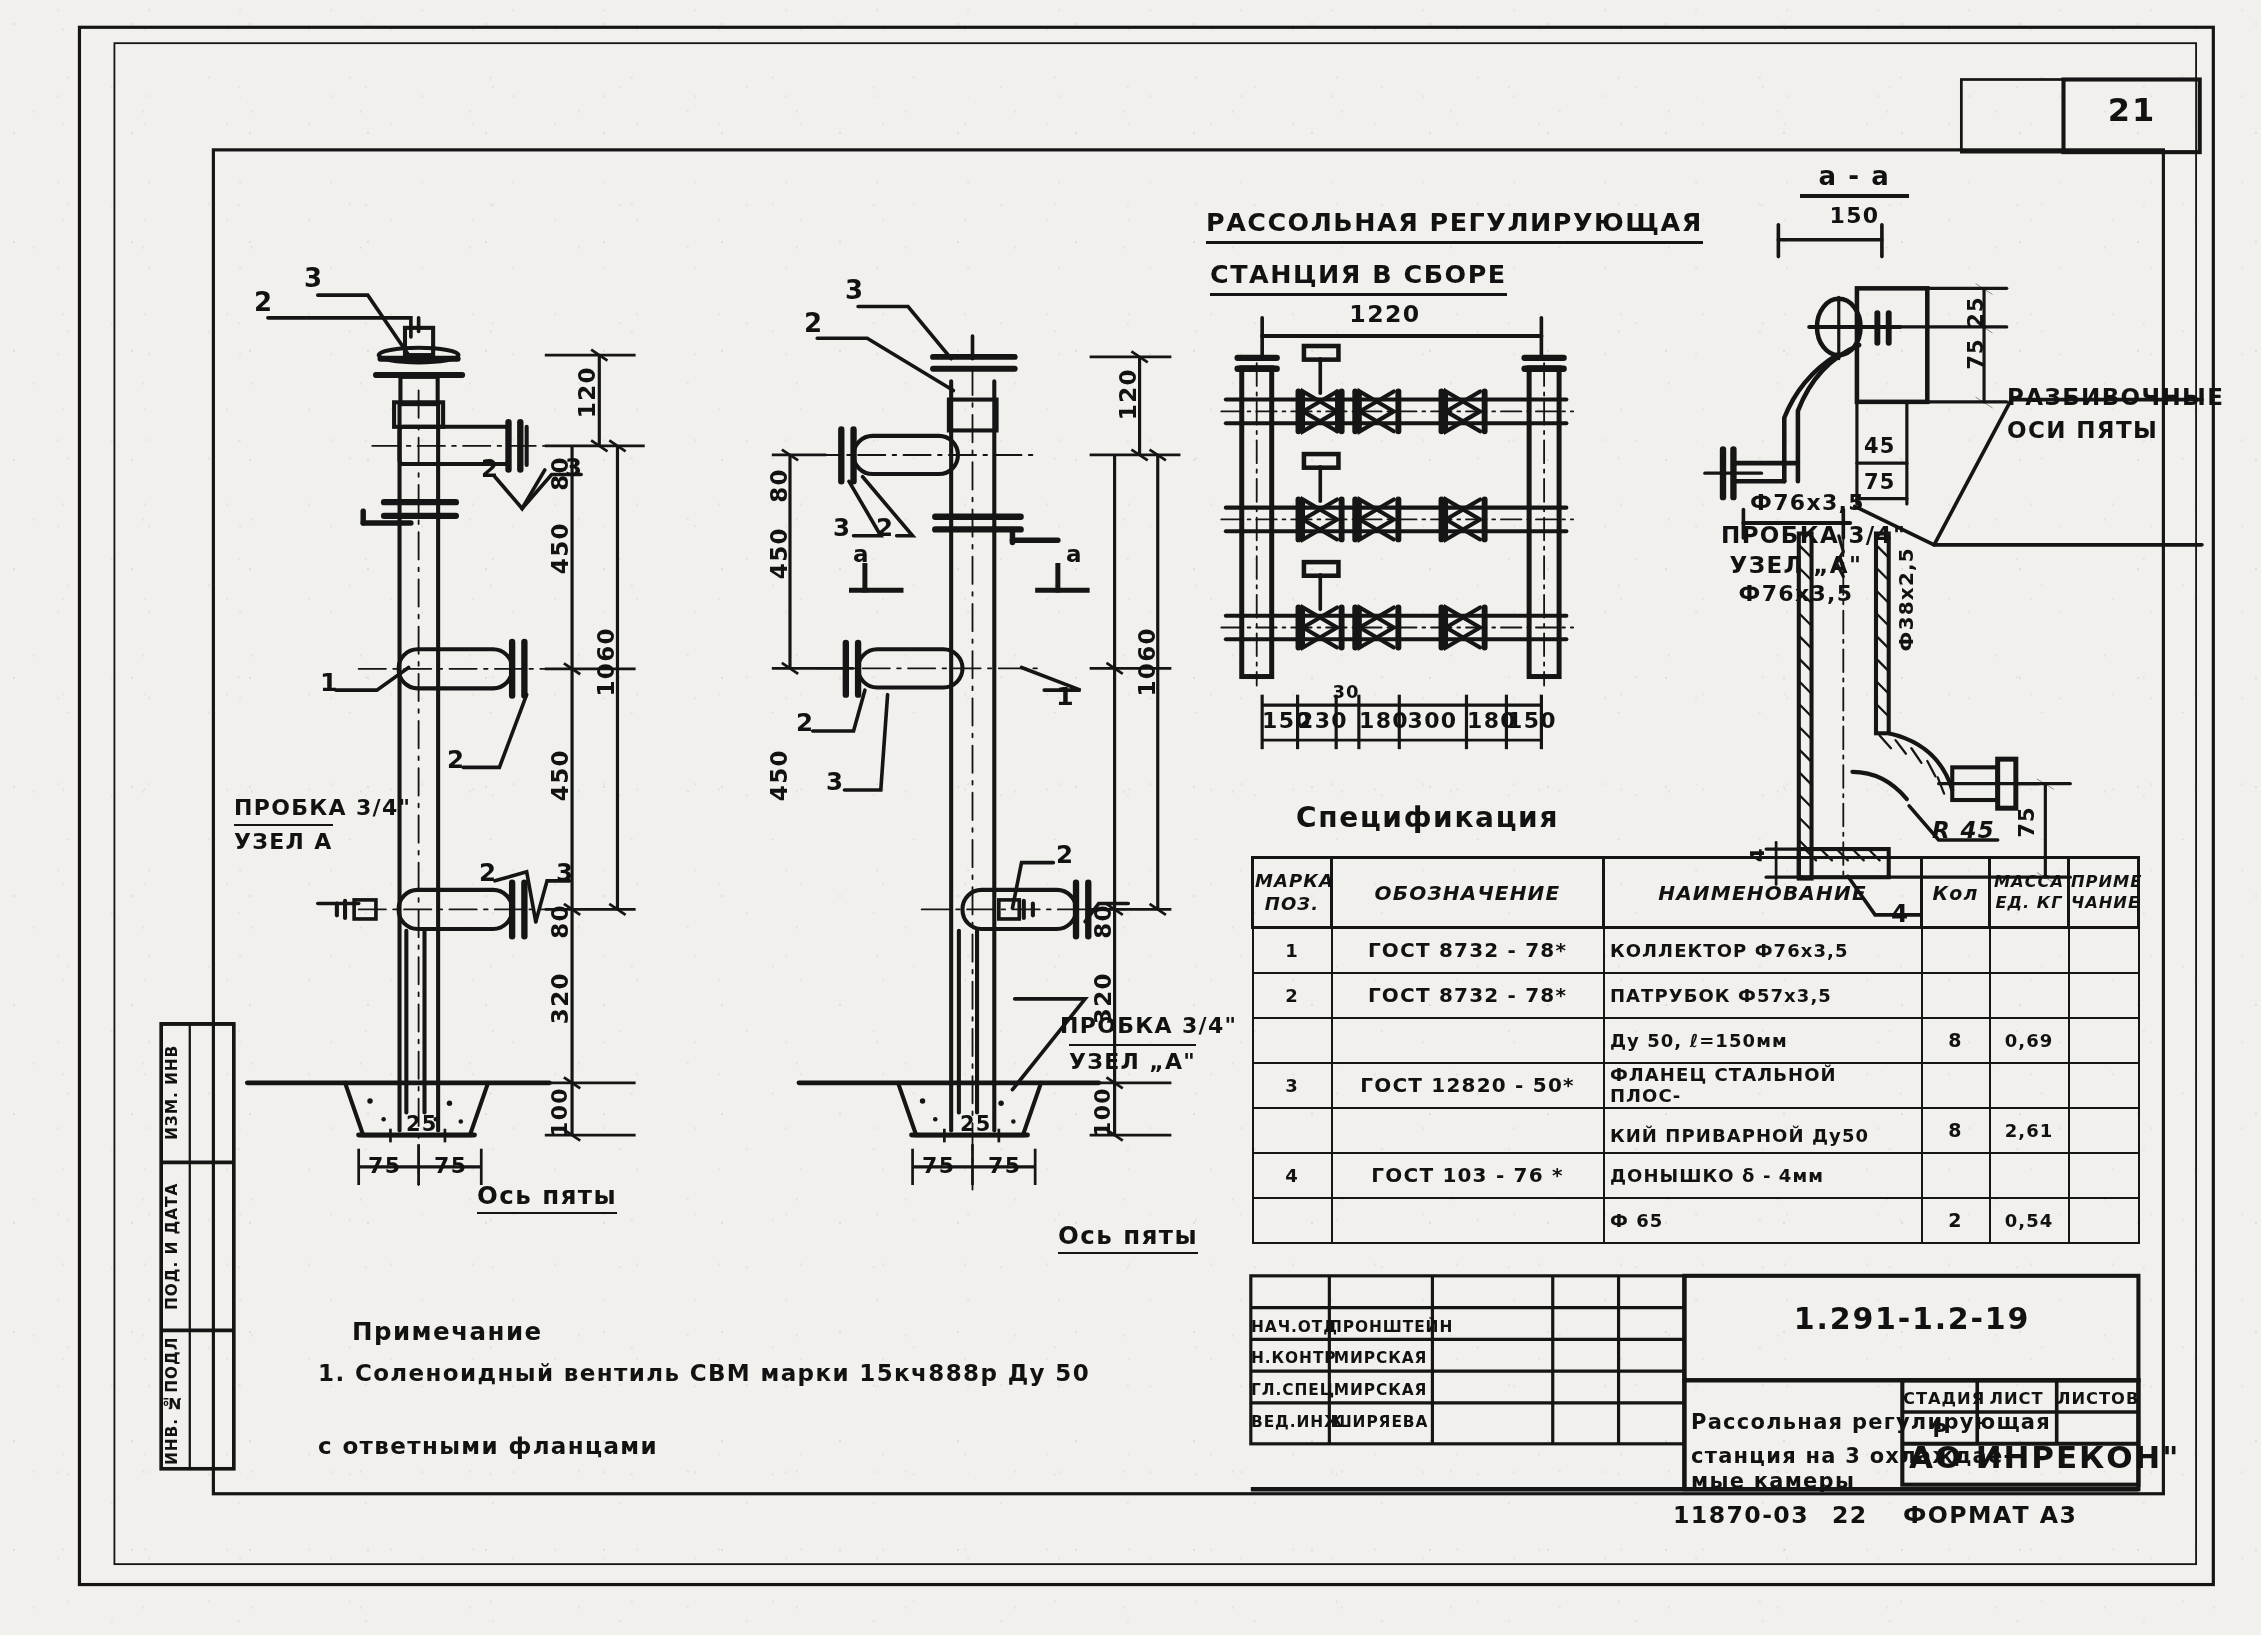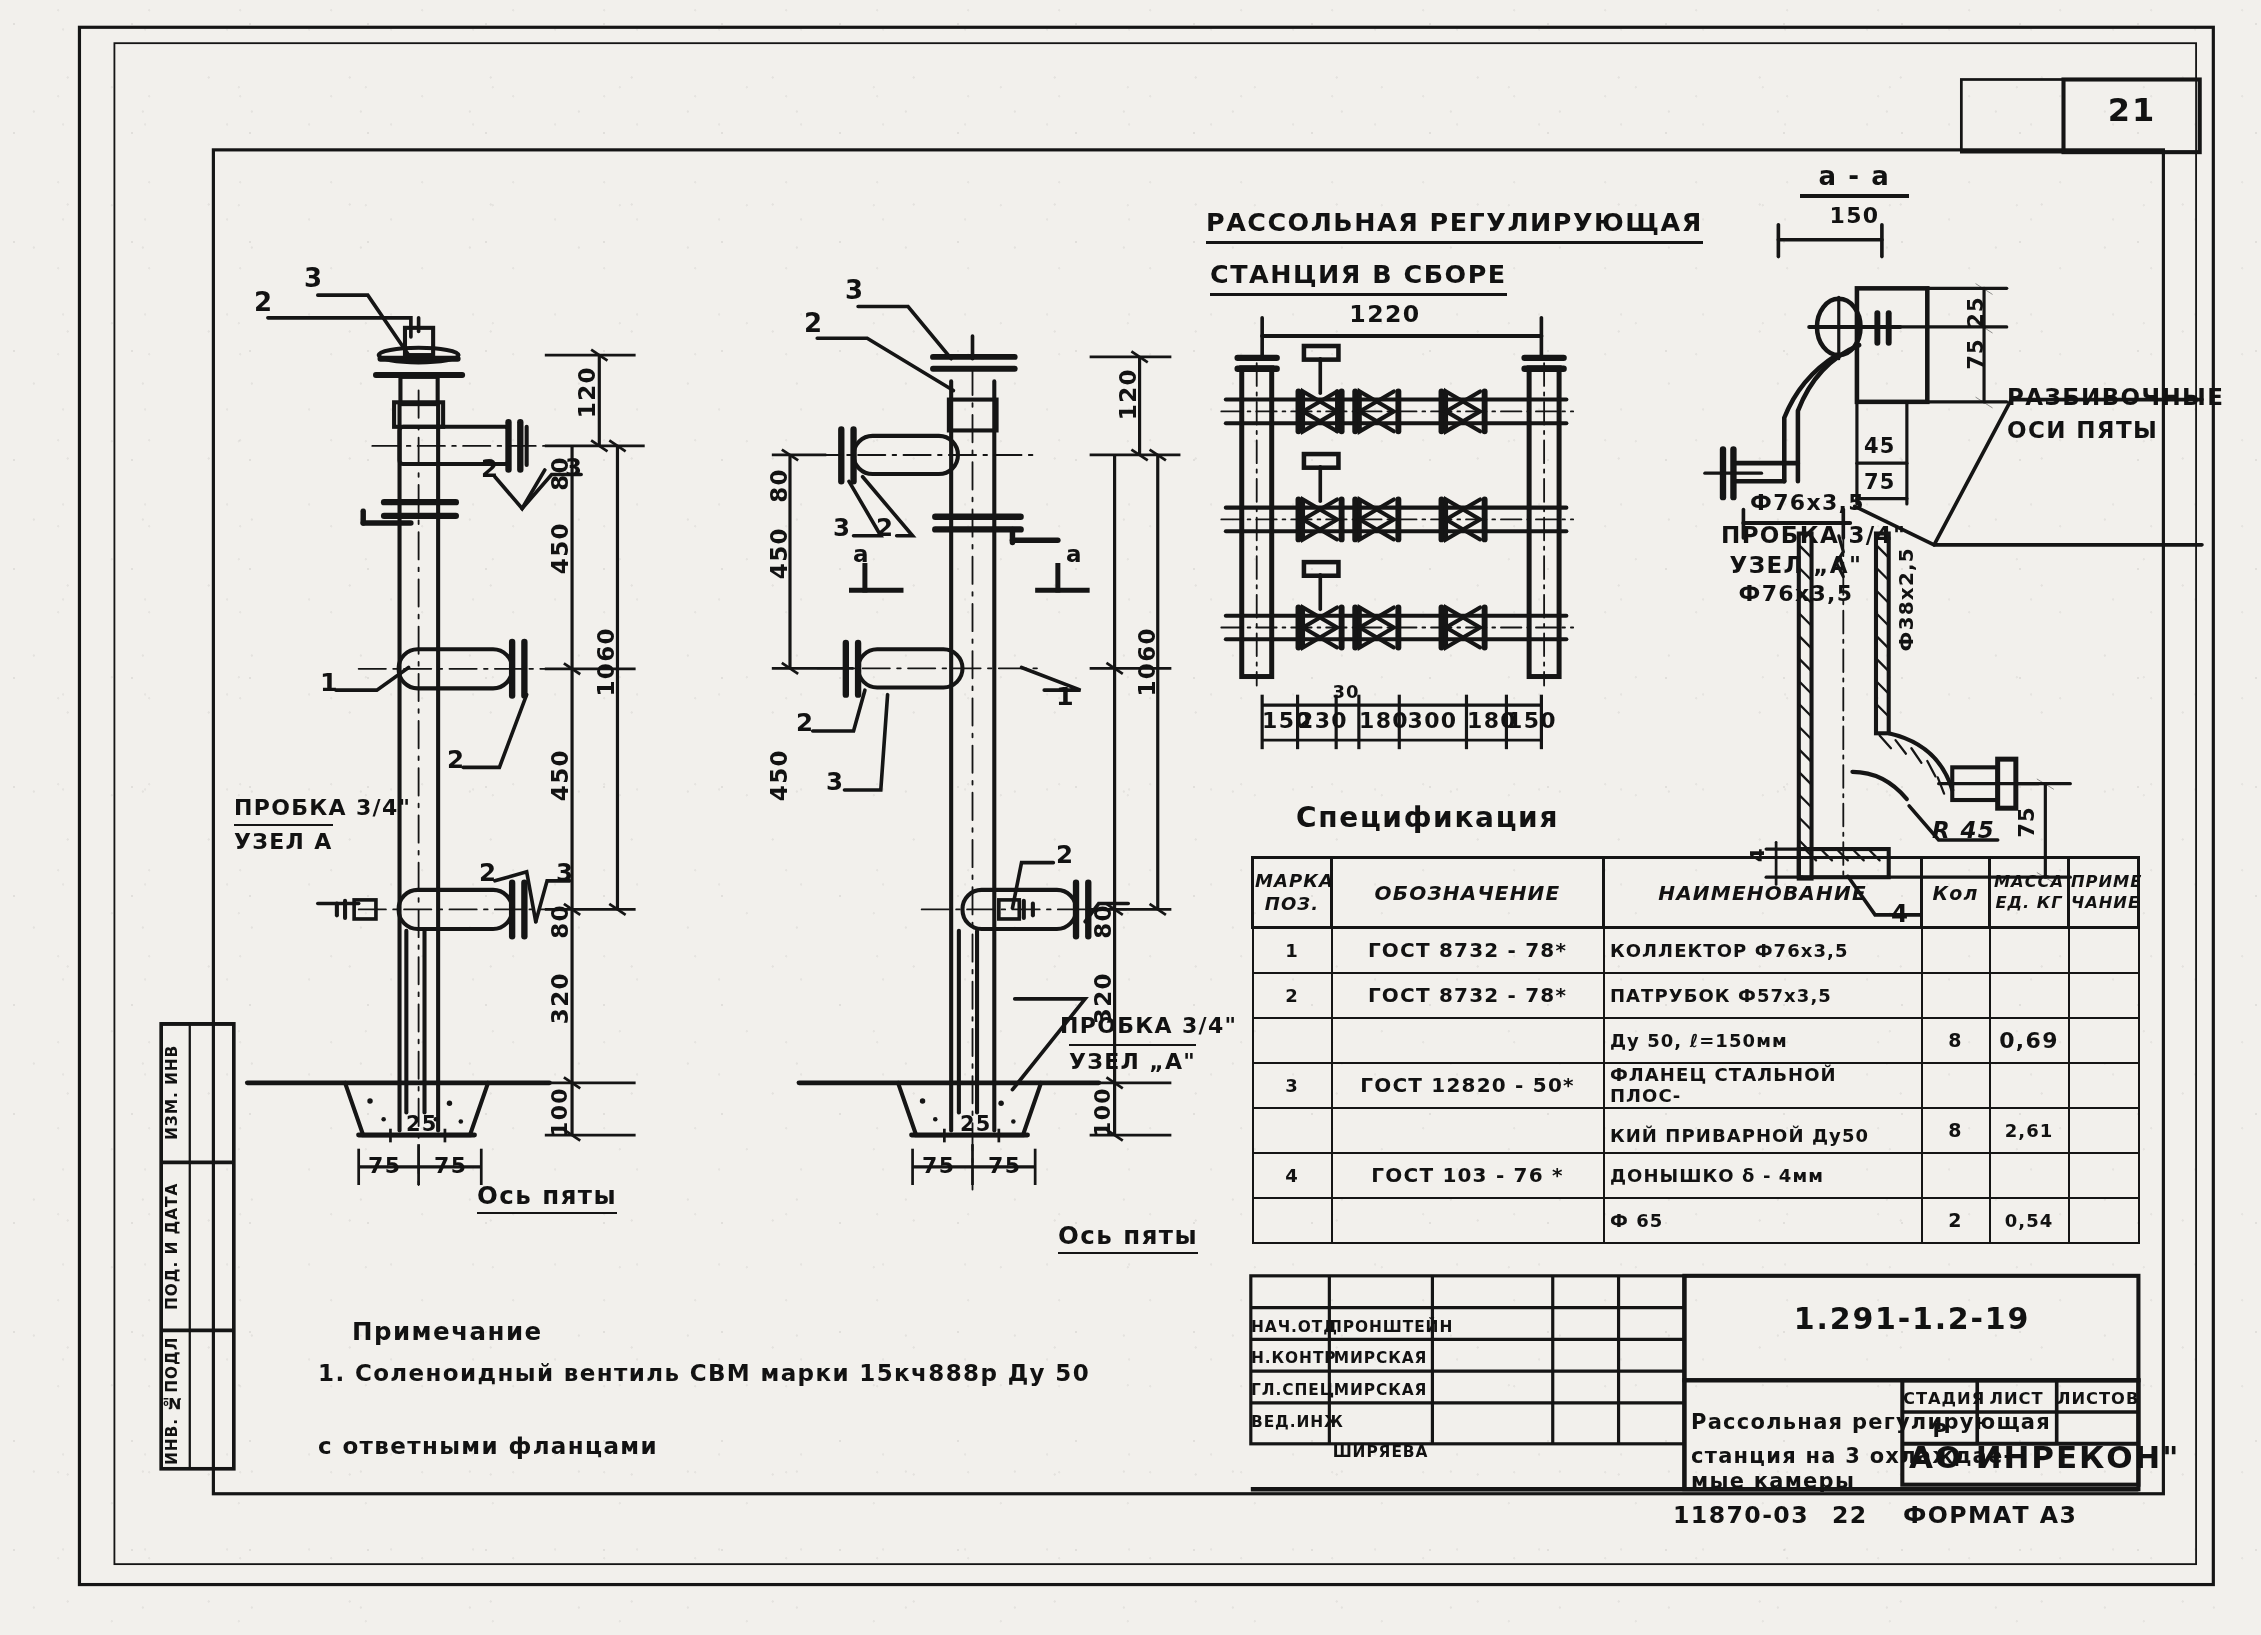--- a/index.html
+++ b/index.html
@@ -641,21 +641,21 @@
             <td style="border: 2.7px solid rgb(21, 21, 21); padding: 0px 5.4px; vertical-align: middle;">
               <div class="hand ink" style="position: static; font-size: 20px; text-align: center;"></div>
             </td>
             <td style="border: 2.7px solid rgb(21, 21, 21); padding: 0px 5.4px; vertical-align: middle;">
               <div class="hand ink" style="position: static; font-size: 18px; text-align: left;">Ду 50,   ℓ=150мм</div>
             </td>
             <td style="border: 2.7px solid rgb(21, 21, 21); padding: 0px 5.4px; vertical-align: middle;">
               <div class="hand ink" style="position: static; font-size: 19px; text-align: center;">8</div>
             </td>
             <td style="border: 2.7px solid rgb(21, 21, 21); padding: 0px 5.4px; vertical-align: middle;">
-              <div class="hand ink" style="position: static; font-size: 22px; text-align: center;">0,69</div>
+              <div class="hand ink" style="position: static; font-size: 18px; text-align: center;">0,69</div>
             </td>
             <td style="border: 2.7px solid rgb(21, 21, 21); padding: 0px 5.4px; vertical-align: middle;">
               <div class="hand ink" style="position: static; font-size: 16.3px; text-align: center;"></div>
             </td>
           </tr>
           <tr style="height: 45px;">
             <td style="border: 2.7px solid rgb(21, 21, 21); padding: 0px 5.4px; vertical-align: middle;">
               <div class="hand ink" style="position: static; font-size: 18px; text-align: center;">3</div>
             </td>
             <td style="border: 2.7px solid rgb(21, 21, 21); padding: 0px 5.4px; vertical-align: middle;">
@@ -785,20 +785,20 @@
   <div class="ink hand" style="left:1903px;top:1501px;font-size:23.6px;">ФОРМАТ А3</div>
 
   <div id="roles-layer">
       <div class="ink hand" style="left: 1251px; top: 1318px; width: 79px; font-size: 15.4px; text-align: center;">НАЧ.ОТД</div>
       <div class="ink hand" style="left: 1329px; top: 1318px; width: 103px; font-size: 15.4px; text-align: center;">ПРОНШТЕЙН</div>
       <div class="ink hand" style="left: 1251px; top: 1349px; width: 79px; font-size: 15.4px; text-align: center;">Н.КОНТР</div>
       <div class="ink hand" style="left: 1329px; top: 1349px; width: 103px; font-size: 15.4px; text-align: center;">МИРСКАЯ</div>
       <div class="ink hand" style="left: 1251px; top: 1381px; width: 79px; font-size: 15.4px; text-align: center;">ГЛ.СПЕЦ</div>
       <div class="ink hand" style="left: 1329px; top: 1381px; width: 103px; font-size: 15.4px; text-align: center;">МИРСКАЯ</div>
       <div class="ink hand" style="left: 1251px; top: 1413px; width: 79px; font-size: 15.4px; text-align: center;">ВЕД.ИНЖ</div>
-      <div class="ink hand" style="left: 1329px; top: 1413px; width: 103px; font-size: 15.4px; text-align: center; margin-top: 30px;">ШИРЯЕВА</div>
+      <div class="ink hand" style="left: 1329px; top: 1413px; width: 103px; font-size: 15.4px; text-align: center;">ШИРЯЕВА</div>
     </div>
 
   <div class="ink hand" style="left:352px;top:1317px;font-size:24.5px;">Примечание</div>
   <div class="ink hand" style="left:318px;top:1360px;font-size:23px;">1. Соленоидный  вентиль СВМ  марки 15кч888р Ду 50</div>
   <div class="ink hand" style="left:318px;top:1433px;font-size:23px;">с ответными фланцами</div>
 </div>
 
 
 </body></html>

